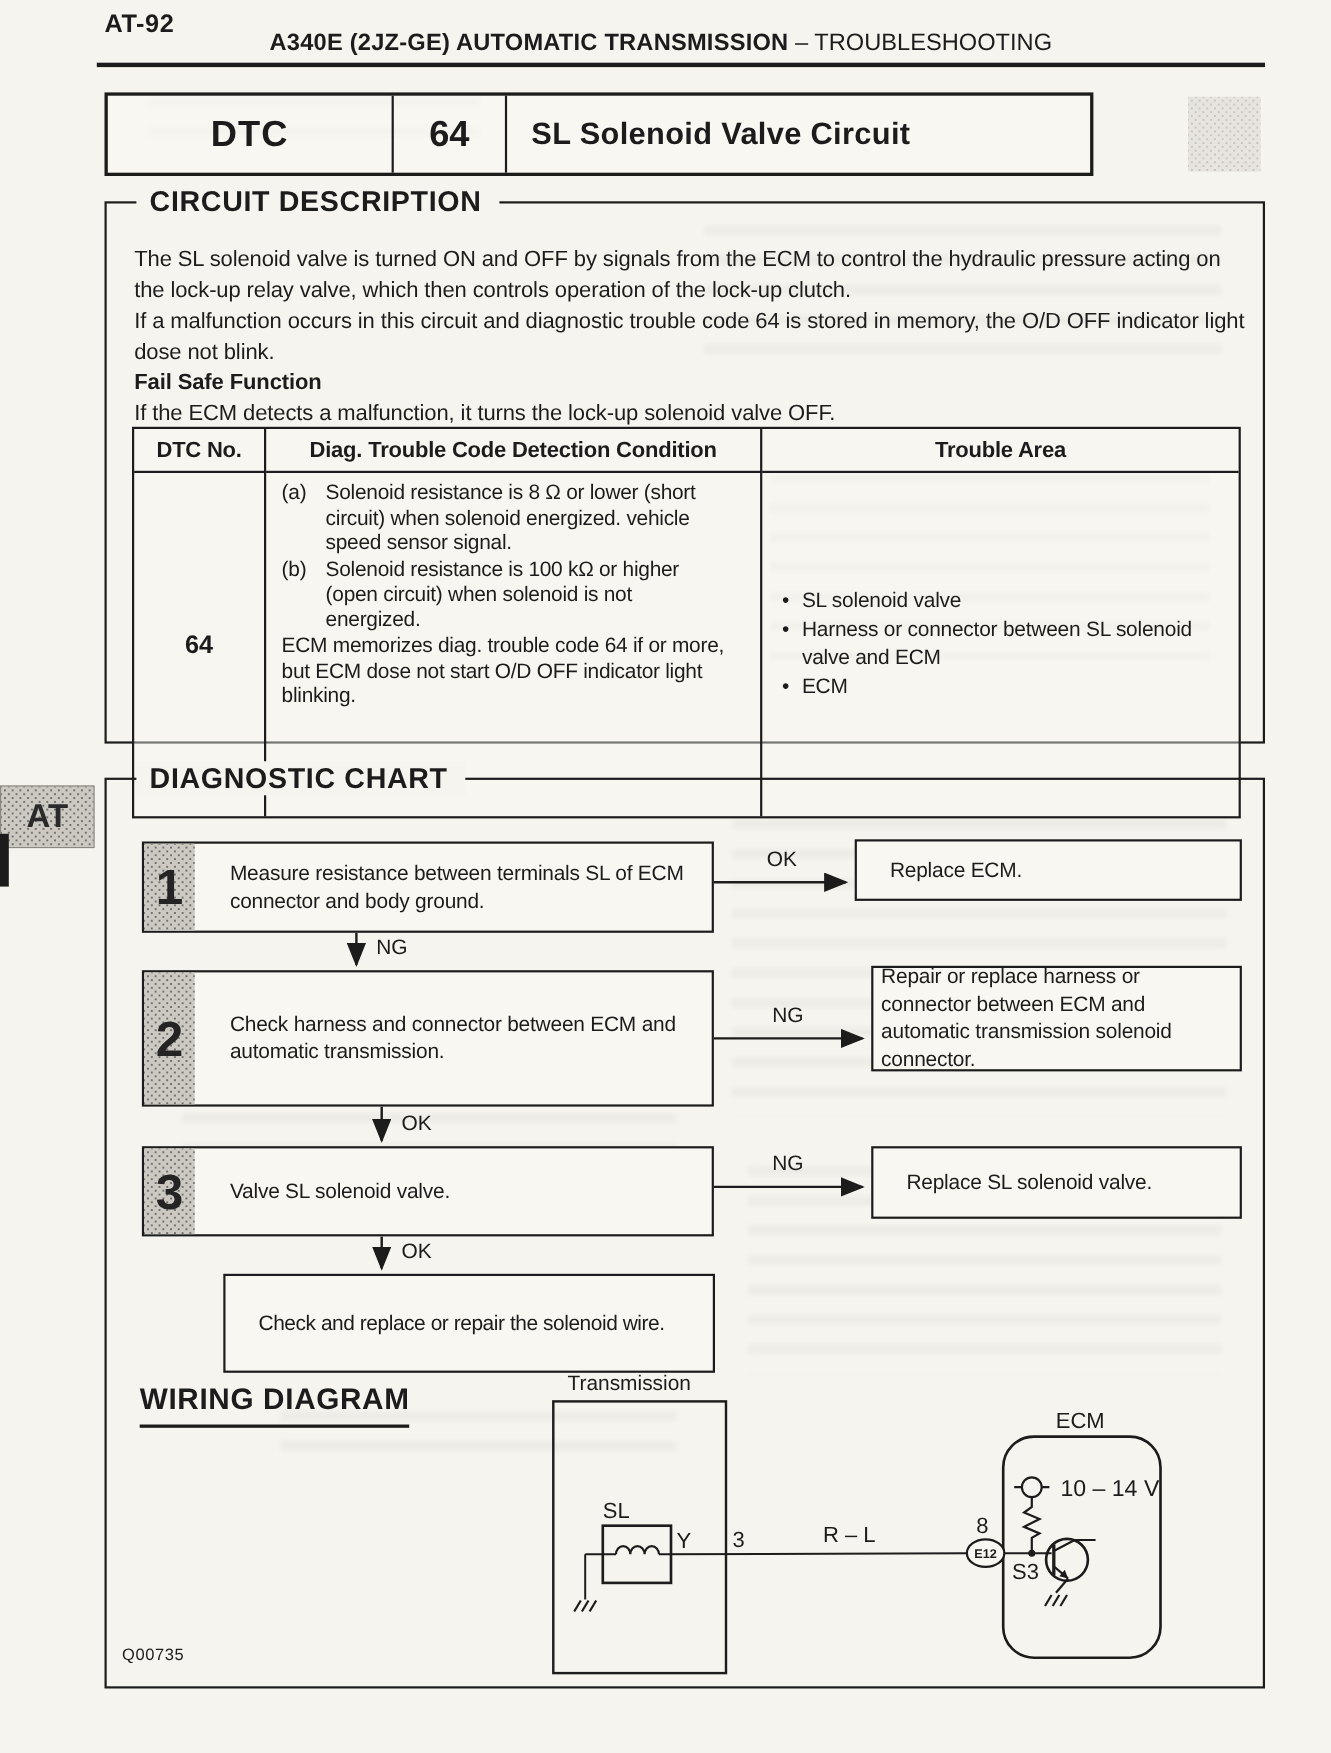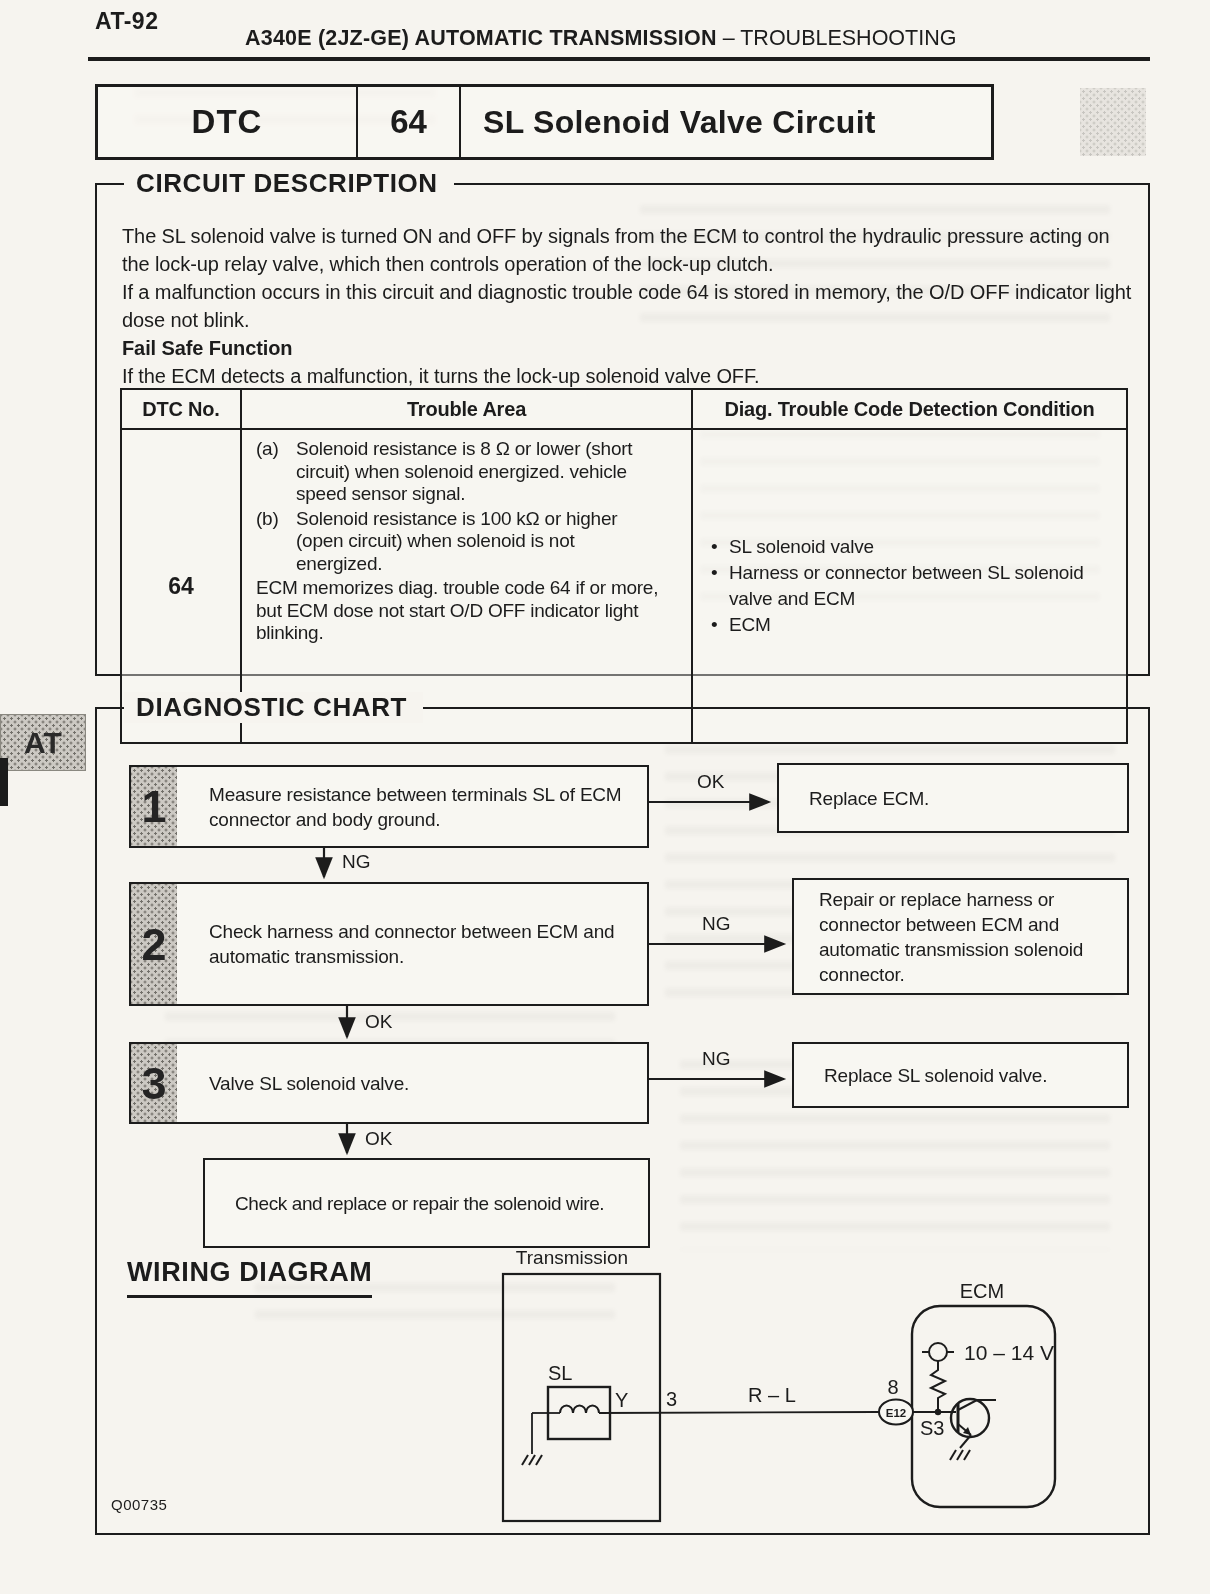--- a/index.html
+++ b/index.html
@@ -39,21 +39,21 @@
   
   #dtc-banner {
     left:95px; top:84px; width:899px; height:76px;
     border:3px solid #1c1c1c; display:grid;
     grid-template-columns: 260px 103px 1fr;
     z-index:2; background:rgba(250,249,244,.6);
   }
   #dtc-banner > div { display:flex; align-items:center; justify-content:center; font-weight:bold; }
   #dtc-banner .c1 { font-size:33px; border-right:2.5px solid #1c1c1c; letter-spacing:1px;}
   #dtc-banner .c2 { font-size:33px; border-right:2.5px solid #1c1c1c;}
-  #dtc-banner .c3 { font-size:32px; justify-content:flex-start; padding-left:22px; letter-spacing:.3px;}
+  #dtc-banner .c3 { font-size:28px; justify-content:flex-start; padding-left:22px; letter-spacing:.3px;}
 
   
   .section-box { position:absolute; border:2.5px solid #1c1c1c; z-index:1; }
   .sec-heading {
     position:absolute; z-index:3; background:#f6f4ef;
     font-size:26px; font-weight:bold; letter-spacing:.6px;
     padding:0 16px 0 12px; white-space:nowrap;
   }
 
   #circuit-box { left:95px; top:183px; width:1055px; height:493px; }
@@ -153,22 +153,22 @@
   <div class="section-box" id="circuit-box">
     <div id="desc-flow">
       <p>The SL solenoid valve is turned ON and OFF by signals from the ECM to control the hydraulic pressure acting on the lock-up relay valve, which then controls operation of the lock-up clutch.</p>
       <p>If a malfunction occurs in this circuit and diagnostic trouble code 64 is stored in memory, the O/D OFF indicator light dose not blink.</p>
       <p class="bold">Fail Safe Function</p>
       <p>If the ECM detects a malfunction, it turns the lock-up solenoid valve OFF.</p>
     </div>
 
     <div id="dtc-table">
       <div class="hd">DTC No.</div>
+      <div class="hd">Diag. Trouble Code Detection Condition</div>
       <div class="hd">Trouble Area</div>
-      <div class="hd">Diag. Trouble Code Detection Condition</div>
 
       <div id="cell-dtcno">64</div>
 
       <div id="cell-cond">
         <div class="cond-item">
           <span class="lb">(a)</span>
           <span class="tx">Solenoid resistance is 8 Ω or lower (short circuit) when solenoid energized. vehicle speed sensor signal.</span>
         </div>
         <div class="cond-item">
           <span class="lb">(b)</span>
@@ -210,31 +210,31 @@
         <line x1="250" y1="297" x2="250" y2="328" marker-end="url(#ah)"></line>
         <line x1="552" y1="370" x2="687" y2="370" marker-end="url(#ah)"></line>
         <line x1="250" y1="415" x2="250" y2="444" marker-end="url(#ah)"></line>
       </g>
     </svg>
 
     <div class="flow-box step-box" style="left:32px; top:56px; width:520px; height:83px;">
       <div class="num-tab halftone">1</div>
       <div>Measure resistance between terminals SL of ECM connector and body ground.</div>
     </div>
-    <div class="flow-box action-box" style="left:680px; top:54px; width:352px; height:70px;align-items:center;">
+    <div class="flow-box action-box" style="left:680px; top:54px; width:352px; height:56px;align-items:center;">
       <div>Replace ECM.</div>
     </div>
     <div class="flow-label" style="left:600px; top:62px;">OK</div>
     <div class="flow-label" style="left:245px; top:142px;">NG</div>
 
     <div class="flow-box step-box" style="left:32px; top:173px; width:520px; height:124px;">
       <div class="num-tab halftone">2</div>
       <div>Check harness and connector between ECM and automatic transmission.</div>
     </div>
-    <div class="flow-box action-box" style="left:695px; top:169px; width:337px; height:117px; padding-left:25px;">
+    <div class="flow-box action-box" style="left:695px; top:169px; width:337px; height:96px; padding-left:7px;">
       <div>Repair or replace harness or connector between ECM and automatic transmission solenoid connector.</div>
     </div>
     <div class="flow-label" style="left:605px; top:204px;">NG</div>
     <div class="flow-label" style="left:268px; top:302px;">OK</div>
 
     <div class="flow-box step-box" style="left:32px; top:333px; width:520px; height:82px;">
       <div class="num-tab halftone">3</div>
       <div>Valve SL solenoid valve.</div>
     </div>
     <div class="flow-box action-box" style="left:695px; top:333px; width:337px; height:66px;">

